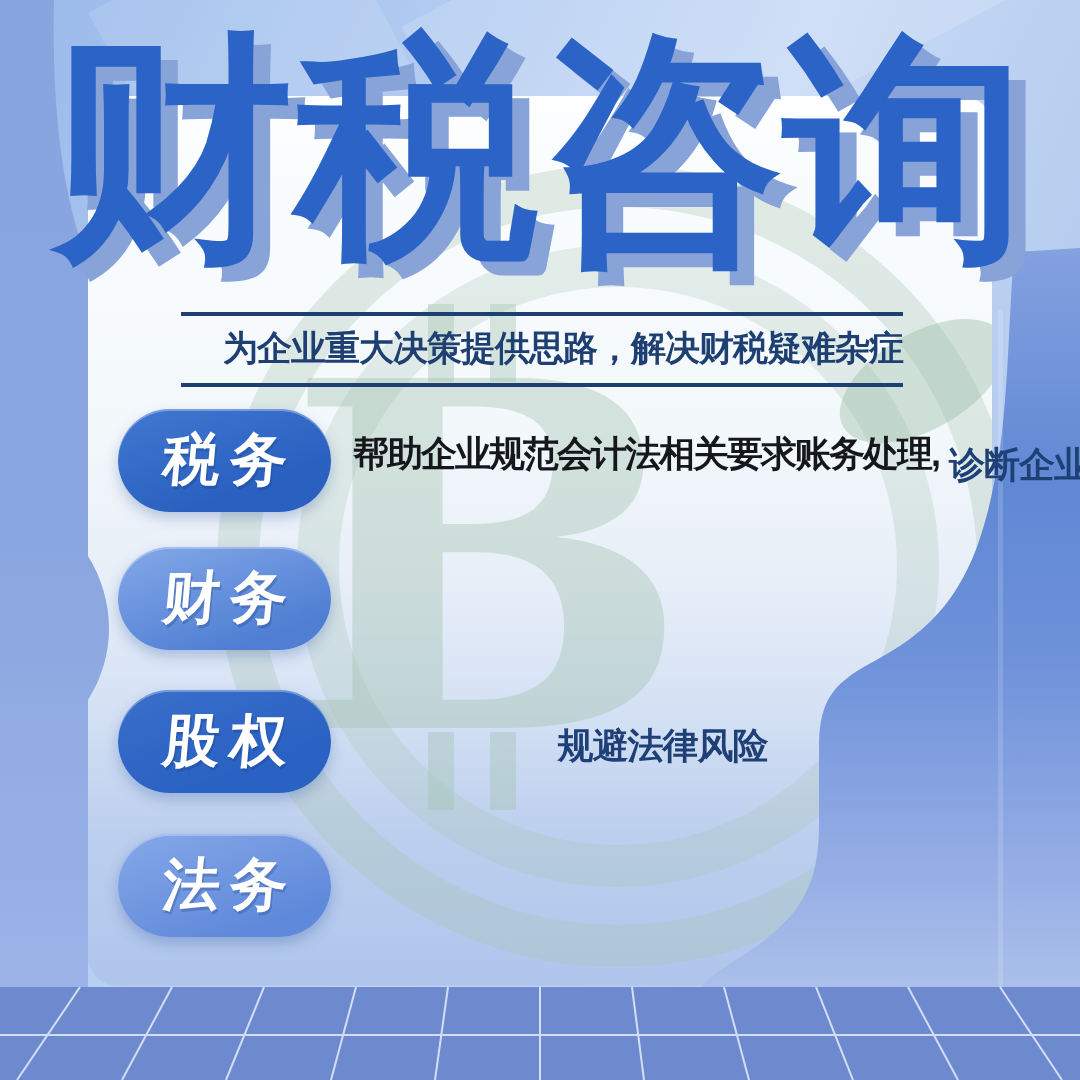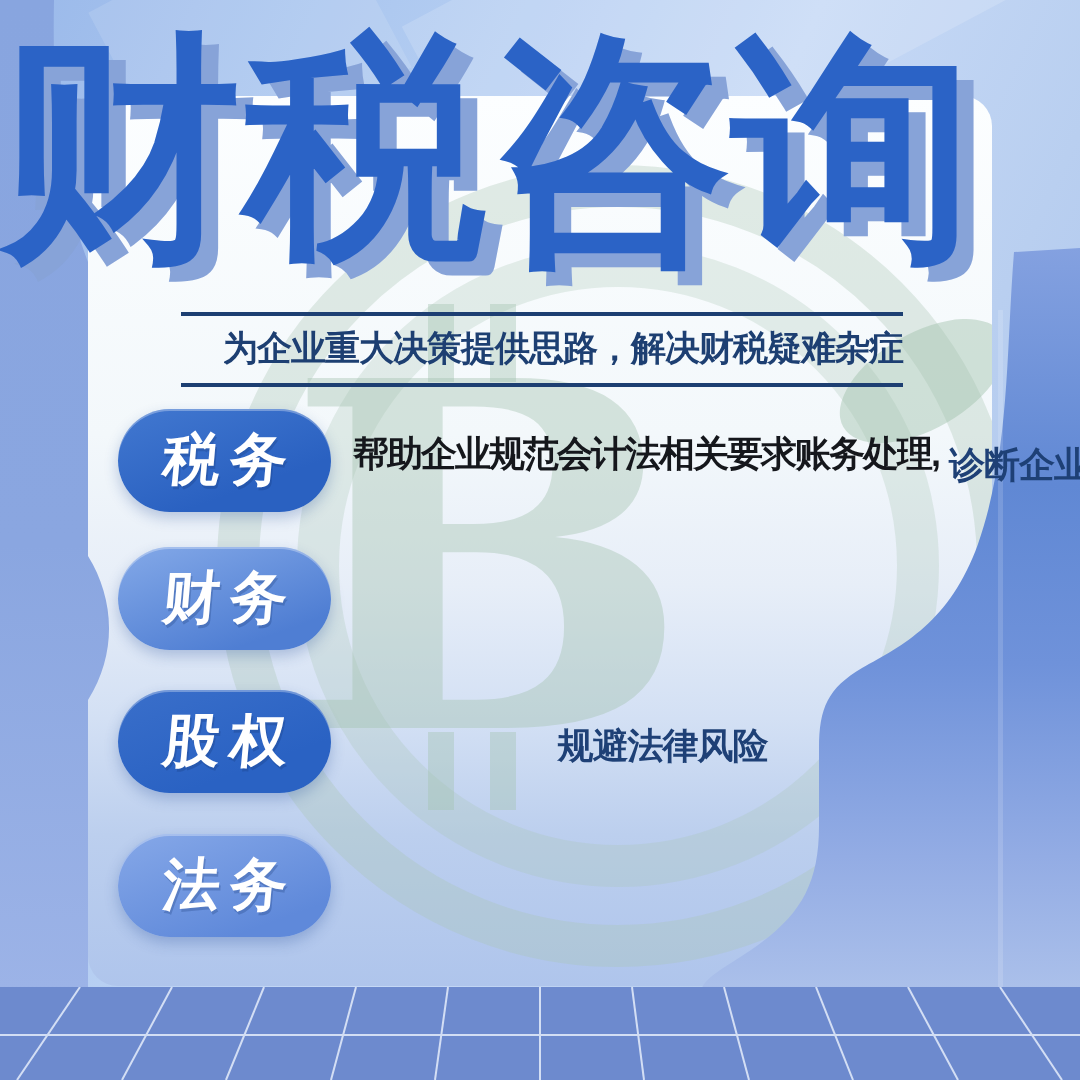--- a/index.html
+++ b/index.html
@@ -19,21 +19,21 @@
     background:linear-gradient(180deg,#fcfeff 0%,#f3f8fb 38%,#e7eef8 55%,#d3e0f4 70%,#bccfee 83%,#afc5ec 100%);
   }
   .panel svg{position:absolute;left:0;top:0;}
 
   .side-shape{position:absolute;left:0;top:0;z-index:3;pointer-events:none;}
   .grid-band{position:absolute;left:0;bottom:0;z-index:4;}
 
   .content{position:absolute;inset:0;z-index:5;}
 
   .poster-title{
-    position:absolute;left:0;top:26px;width:1080px;text-align:left;
+    position:absolute;left:0;top:26px;width:1080px;text-align:center;
     font-size:242px;font-weight:900;line-height:1.02;letter-spacing:2px;
     color:#2b63c6;text-shadow:17px 14px 0 #87a3d8;white-space:nowrap;
   }
   .tagline{
     position:absolute;left:181px;top:312px;width:722px;
     border-top:4px solid #1d3f72;border-bottom:4px solid #1d3f72;
     padding:9px 0 11px 0;text-align:right;
     font-size:35px;font-weight:900;letter-spacing:-1px;color:#1d3f72;white-space:nowrap;
   }
 

